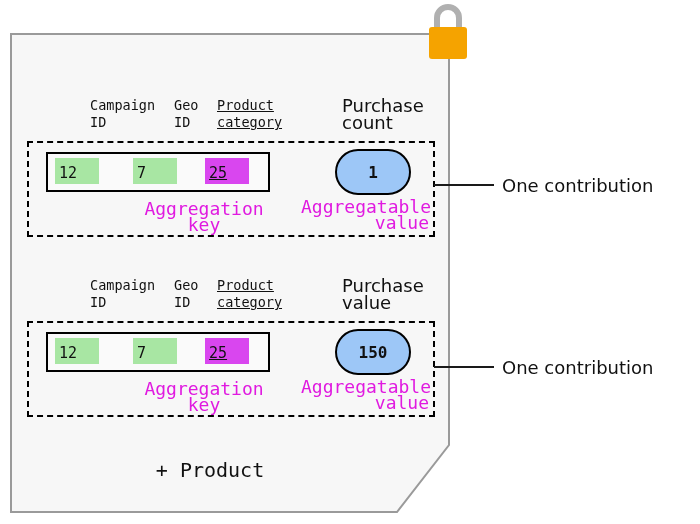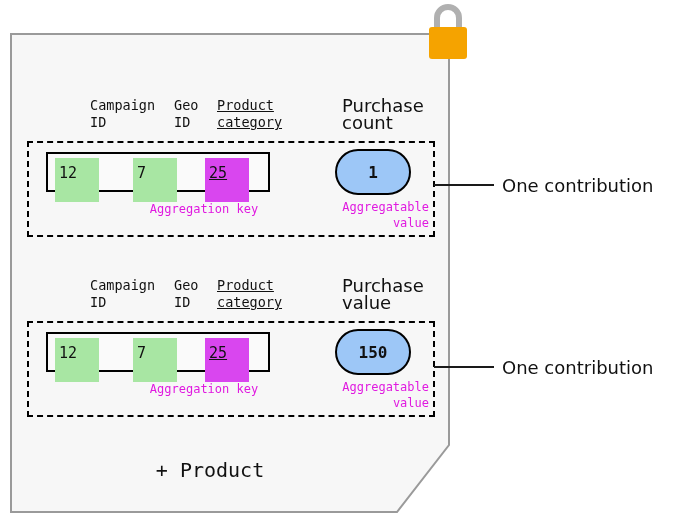--- a/index.html
+++ b/index.html
@@ -93,21 +93,21 @@
     top: 9px;
     width: 224px;
     height: 40px;
     border: 2.5px solid #000;
     background: #fafafa;
     box-sizing: border-box;
   }
   .cell {
     position: absolute;
     top: 4px;
-    height: 44px;
+    height: 26px;
     line-height: 30px;
     font-family: "DejaVu Sans Mono", monospace;
     font-size: 15px;
     color: #111;
     padding: 0 4px;
     box-sizing: border-box;
     text-align: left;
   }
   .cell.green  { background: #a8e6a3; }
   .cell.yellow { background: #d946ef; text-decoration: underline; }
@@ -130,21 +130,21 @@
     font-weight: bold;
     color: #111;
     display: flex;
     align-items: center;
     justify-content: center;
   }
 
   .lbl-magenta {
     position: absolute;
     font-family: "DejaVu Sans Mono", monospace;
-    font-size: 12px;
+    font-size: 18px;
     line-height: 16px;
     color: #e01ae0;
   }
   .lbl-aggkey {
     left: 95px;
     top: 58px;
     width: 160px;
     text-align: center;
   }
   .lbl-aggval {

